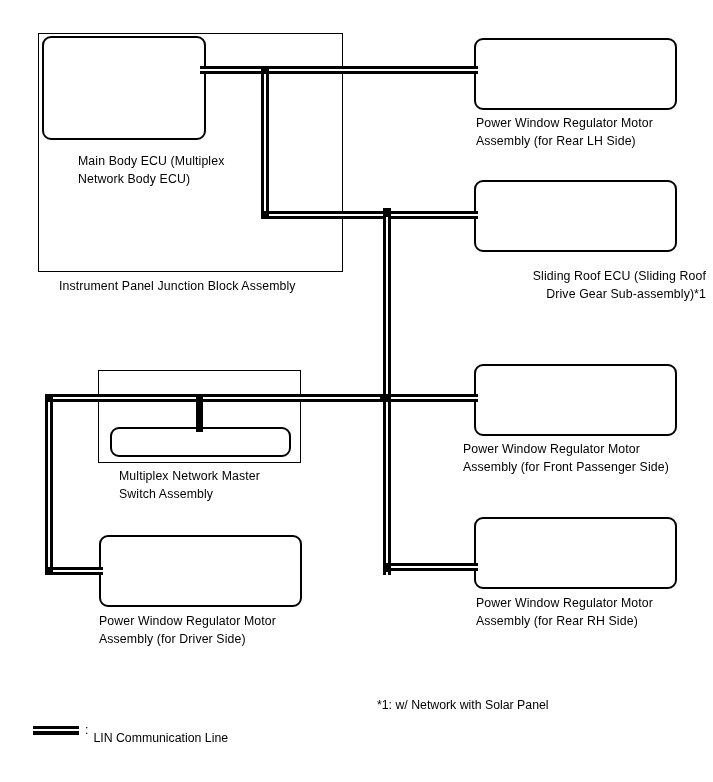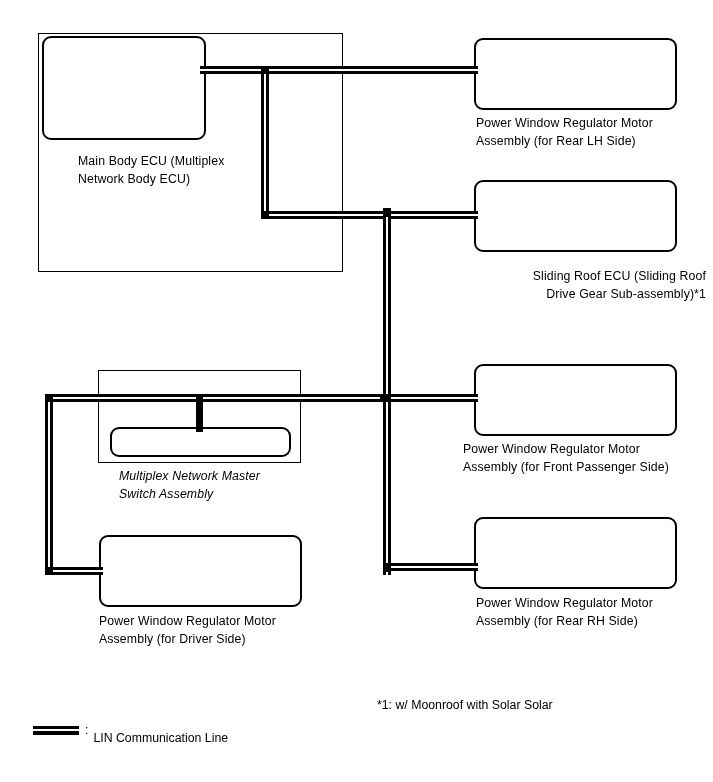--- a/index.html
+++ b/index.html
@@ -117,40 +117,41 @@
   <div class="linsolid" style="left:380px;top:394px;width:11px;height:8px;"></div>
   <div class="linsolid" style="left:383px;top:563px;width:8px;height:9px;"></div>
   <div class="linsolid" style="left:261px;top:66px;width:8px;height:8px;"></div>
   <div class="linsolid" style="left:261px;top:211px;width:8px;height:8px;"></div>
   <div class="linsolid" style="left:45px;top:394px;width:8px;height:8px;"></div>
   <div class="linsolid" style="left:45px;top:567px;width:8px;height:8px;"></div>
 
   <div class="caption" style="left:46px;top:153px;width:210px;margin-left:32px;">Main Body ECU (Multiplex
 Network Body ECU)</div>
 
+  <div class="caption" style="left:59px;top:278px;width:300px;">Instrument Panel Junction Block Assembly</div>
 
   <div class="caption" style="left:476px;top:115px;width:230px;">Power Window Regulator Motor
 Assembly (for Rear LH Side)</div>
 
   <div class="caption" style="left:476px;top:268px;width:230px;text-align:right;">Sliding Roof ECU (Sliding Roof
 Drive Gear Sub-assembly)*1</div>
 
   <div class="caption" style="left:463px;top:441px;width:240px;">Power Window Regulator Motor
 Assembly (for Front Passenger Side)</div>
 
   <div class="caption" style="left:476px;top:595px;width:230px;">Power Window Regulator Motor
 Assembly (for Rear RH Side)</div>
 
   <div class="caption" style="left:99px;top:613px;width:230px;">Power Window Regulator Motor
 Assembly (for Driver Side)</div>
 
-  <div class="caption" style="left:119px;top:468px;width:230px;font-style:italic;">Multiplex Network Master
+  <div class="caption" style="left:119px;top:468px;width:230px;">Multiplex Network Master
 Switch Assembly</div>
 
   <div id="legend-row">
     <span class="legend-swatch"></span>
     <span class="legend-text">:</span>
     <span class="legend-text" style="margin-left:5px;margin-top:16px;">LIN Communication Line</span>
   </div>
 
-  <div id="footnote">*1: w/ Moonroof with Solar Solar</div>
+  <div id="footnote">*1: w/ Network with Solar Panel</div>
 
 </div>
 
 </body></html>

